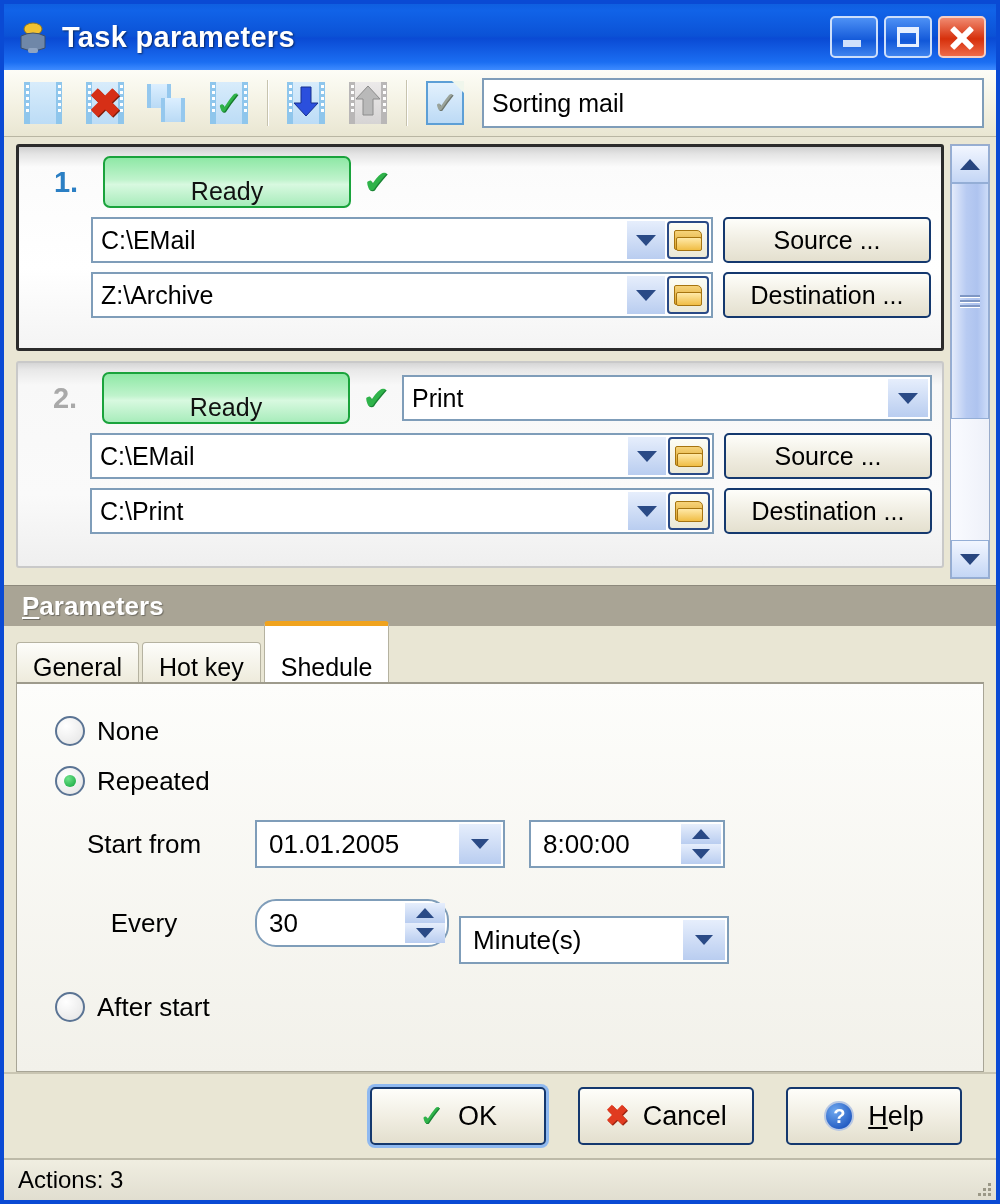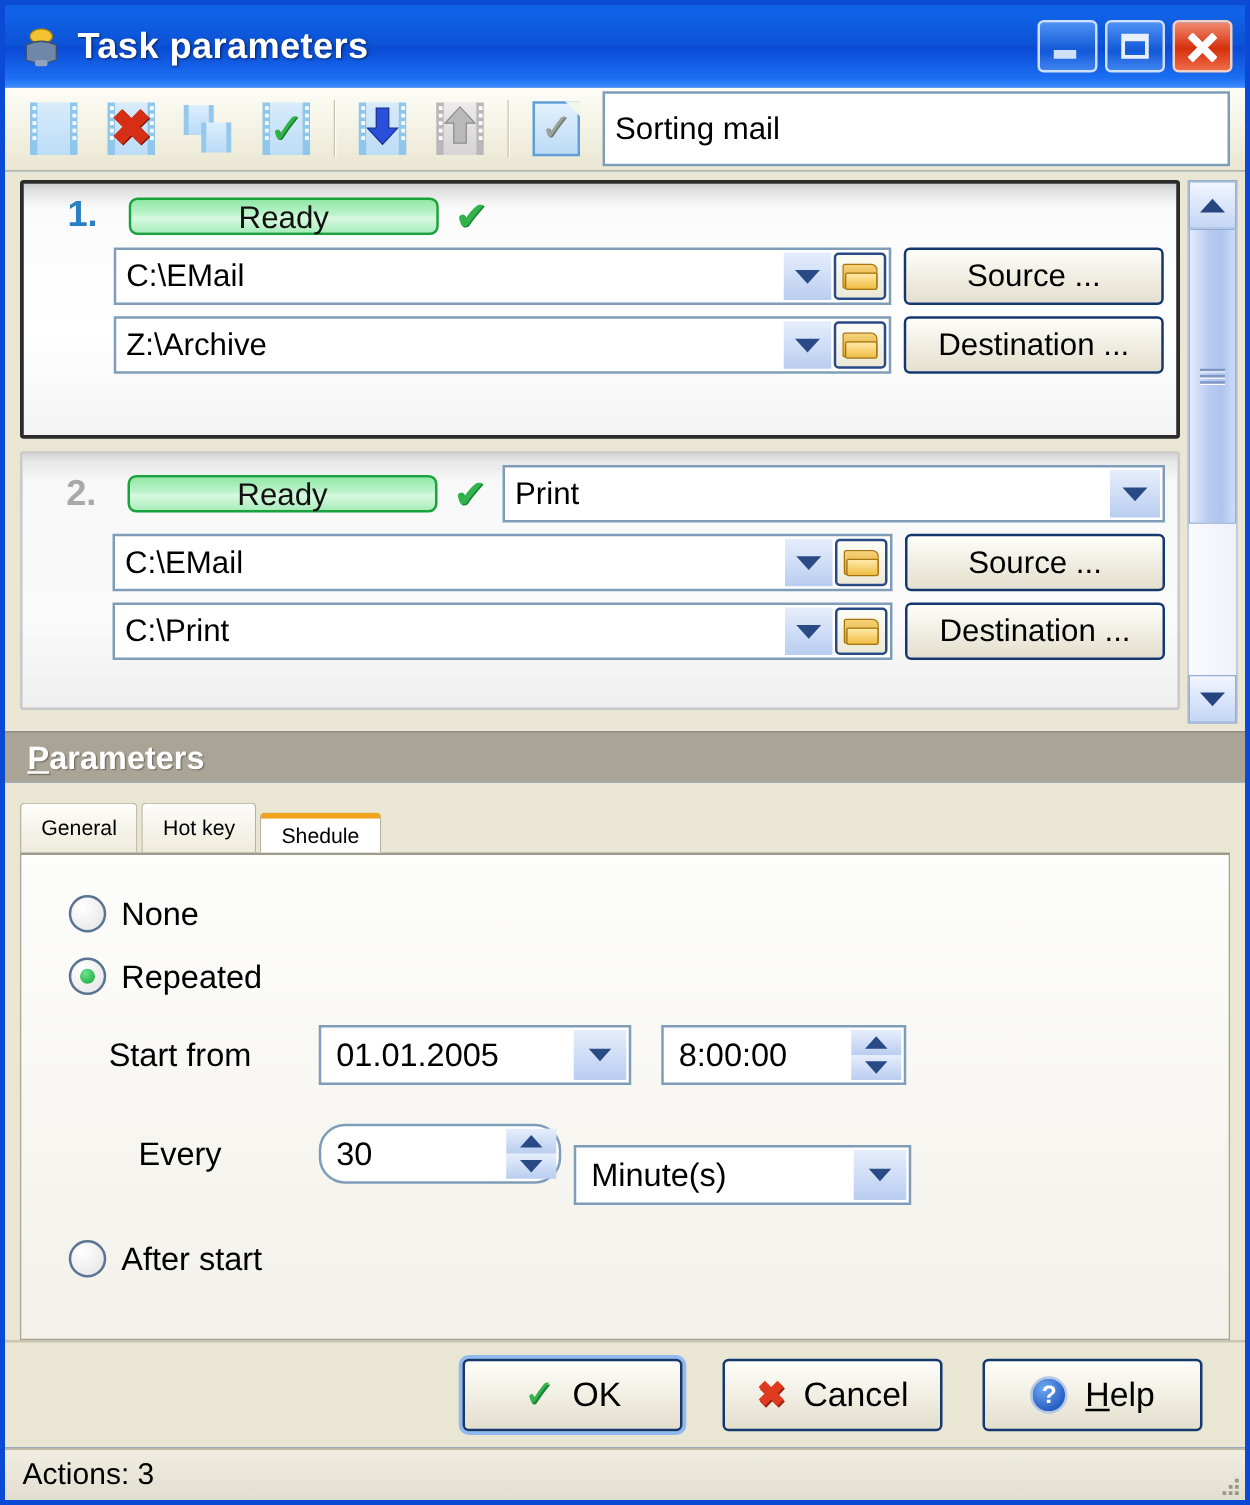--- a/index.html
+++ b/index.html
@@ -66,21 +66,21 @@
   .dupe{width:40px;height:42px;position:relative;}
   .dupe i{position:absolute;width:24px;height:24px;background:linear-gradient(180deg,#dcefff,#b9daf5);
           border-left:4px solid #95c8ee;border-right:4px solid #95c8ee;box-sizing:border-box;}
   .dupe i.a{left:0;top:2px;}
   .dupe i.b{left:14px;top:16px;}
   .docicon{width:38px;height:44px;position:relative;
     background:linear-gradient(180deg,#e3f1fd,#bcdaf5);border:2px solid #5d9fd6;box-sizing:border-box;}
   .docicon::after{content:"";position:absolute;right:-2px;top:-2px;border-left:12px solid transparent;border-top:12px solid #f0f6ec;}
   .graycheck{font-size:30px;color:#9aa39a;line-height:1;text-shadow:1px 1px 0 #6f776f;}
   .name-input{
-    flex:1;height:60px;margin-left:6px;margin-right:4px;background:#fff;
+    flex:1;height:50px;margin-left:6px;margin-right:4px;background:#fff;
     border:2px solid #7f9db9;box-sizing:border-box;display:flex;align-items:center;
     padding:0 8px;font-size:25px;color:#000;
   }
 
   
   .listarea{
     flex:0 0 448px;height:448px;display:flex;
     background:#e9e6d4;padding:7px 6px 6px 12px;box-sizing:border-box;
   }
   .listinner{flex:1;display:flex;flex-direction:column;gap:10px;min-width:0;}
@@ -89,23 +89,23 @@
     box-sizing:border-box;position:relative;padding:9px 10px 10px 10px;
     height:207px;flex:0 0 207px;border-radius:3px;
   }
   .action.selected{border:3px solid #2b2b2b;}
   .action.unselected{border:2px solid #c9c9c9;background:linear-gradient(180deg,#d6d6d6 0px,#e8e8e8 7px,#f8f8f8 22px,#fafafa 65%,#efefef 100%);}
   .arow{display:flex;align-items:center;}
   .idx{width:74px;font-size:29px;font-weight:bold;text-align:center;flex:0 0 74px;}
   .idx.on{color:#2b7fc4;}
   .idx.off{color:#a9a9a9;}
   .readybtn{
-    width:248px;flex:0 0 248px;height:30px;border:2px solid #1aa33c;border-radius:7px;
+    width:248px;flex:0 0 248px;height:52px;border:2px solid #1aa33c;border-radius:7px;
     background:linear-gradient(180deg,#8fe8a6,#bff3cc 45%,#d8f9e0 55%,#a8ecbb);
-    display:flex;align-items:flex-start;justify-content:center;font-size:25px;color:#111;box-sizing:border-box;
+    display:flex;align-items:flex-end;justify-content:center;font-size:25px;color:#111;box-sizing:border-box;
   }
   .okcheck{width:52px;flex:0 0 52px;text-align:center;font-size:32px;color:#2fb34a;line-height:1;text-shadow:1px 1px 0 #1a8334;}
   .combo{
     flex:1;min-width:0;height:46px;background:#fff;border:2px solid #7f9db9;box-sizing:border-box;
     display:flex;align-items:center;font-size:25px;color:#000;padding-left:8px;position:relative;
   }
   .combo .arrow{
     position:absolute;right:2px;top:2px;bottom:2px;width:40px;
     background:linear-gradient(180deg,#e6eefc,#b9cdf0);
     display:flex;align-items:center;justify-content:center;
@@ -154,26 +154,26 @@
     padding-left:18px;box-sizing:border-box;
     border-top:1px solid #8d897c;
   }
   .paramhdr span{color:#fff;font-size:26px;font-weight:bold;text-shadow:1px 1px 1px rgba(0,0,0,.35);}
   .paramhdr u{text-decoration:underline;}
 
   
   .tabzone{flex:1;display:flex;flex-direction:column;background:#e9e6d4;padding:10px 12px 0 12px;box-sizing:border-box;min-height:0;}
   .tabstrip{display:flex;align-items:flex-end;height:46px;flex:0 0 46px;}
   .tab{
-    height:40px;padding:0 16px;display:flex;align-items:center;font-size:17px;color:#000;
+    height:40px;padding:0 16px;display:flex;align-items:flex-end;font-size:25px;color:#000;
     background:linear-gradient(180deg,#fdfdfa,#eeebdc);
     border:1px solid #b5b2a0;border-bottom:none;border-radius:4px 4px 0 0;box-sizing:border-box;margin-right:3px;
   }
   .tab.active{
-    height:32px;background:#fff;border:1px solid #b5b2a0;border-top:5px solid #f0a31e;border-bottom:none;
+    height:61px;background:#fff;border:1px solid #b5b2a0;border-top:5px solid #f0a31e;border-bottom:none;
     font-weight:normal;position:relative;z-index:3;
   }
   .tabpanel{
     flex:1;background:linear-gradient(180deg,#fdfdfb,#f2f1ea);
     border:1px solid #a8a596;border-top:2px solid #9e9b8c;box-sizing:border-box;
     padding:22px 0 0 38px;min-height:0;position:relative;
   }
   .radiorow{display:flex;align-items:center;height:50px;}
   .radio{width:30px;height:30px;border-radius:50%;border:2px solid #5b7494;box-sizing:border-box;
     background:radial-gradient(circle at 35% 30%,#ffffff,#e3e3e3);position:relative;flex:0 0 30px;}

